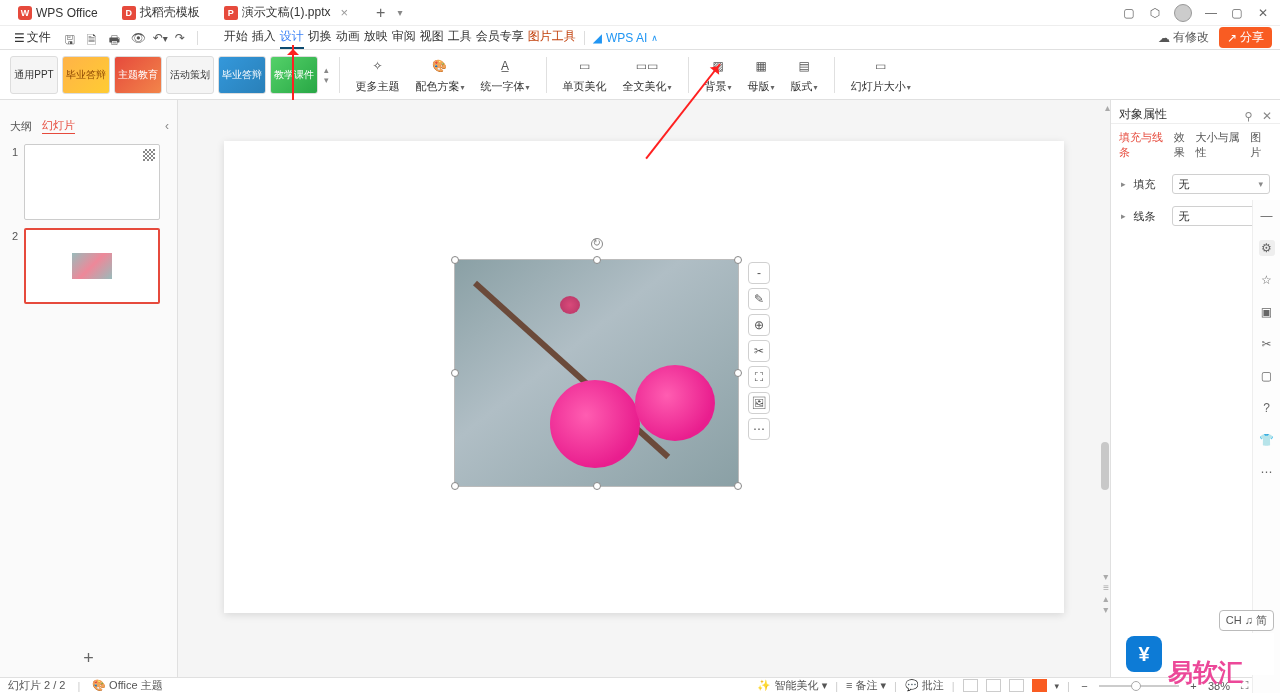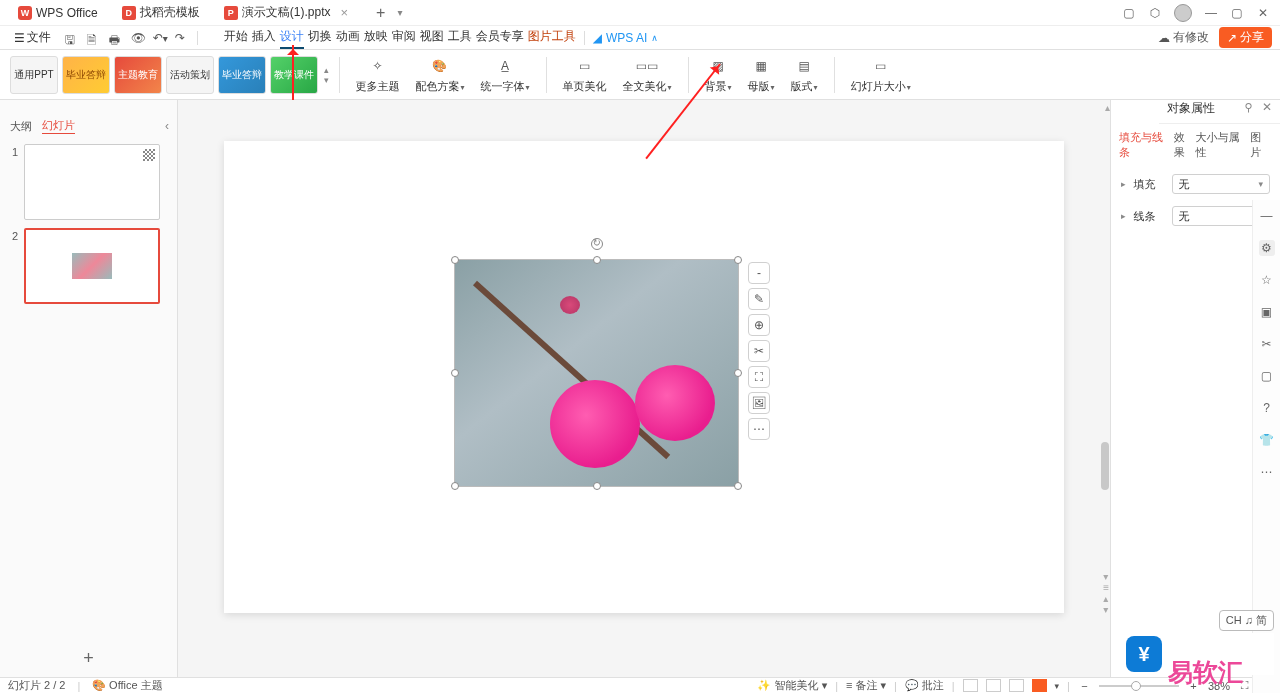--- a/index.html
+++ b/index.html
@@ -94,21 +94,21 @@
   
   .arrow-anno1 { position: absolute; left: 292px; top: 45px; width: 2px; height: 55px; background: #ff2020; z-index: 5;}
   .arrow-anno1::before { content:""; position:absolute; left:-5px; top:-2px; border:6px solid transparent; border-bottom-color:#ff2020; }
   .arrow-anno2 { position: absolute; left: 600px; top: 63px; width: 120px; height: 2px; background: #ff2020; transform: rotate(-52deg); transform-origin:right center; z-index:5;}
   .arrow-anno2::before { content:""; position:absolute; right:-3px; top:-5px; border:6px solid transparent; border-left-color:#ff2020; transform: rotate(0deg); }
   
   .notes-area { position: absolute; left: 0; right: 0; bottom: 0; height: 28px; border-top: 1px solid #e0e0e0; background: #fff; padding: 6px 14px; color: #999; font-size: 12px; }
   
   
   .right-panel { width: 170px; border-left: 1px solid #e0e0e0; background: #fff; }
-  .right-header { height: 24px; display: flex; align-items: flex-start; justify-content: space-between; padding: 0 8px; border-bottom: 1px solid #eee; margin-left: 48px; }
+  .right-header { height: 24px; display: flex; align-items: flex-end; justify-content: space-between; padding: 0 8px; border-bottom: 1px solid #eee; }
   .right-tabs { display: flex; padding: 6px 8px; font-size: 11px; }
   .right-tab { cursor: pointer; color: #555; }
   .right-tab.active { color: #e64a3c; }
   .right-section { padding: 8px 10px; }
   .right-row { display: flex; align-items: center; gap: 8px; margin-bottom: 12px; }
   .right-label { font-size: 11px; color: #333; width: 30px; }
   .right-select { flex: 1; border: 1px solid #d0d0d0; height: 20px; border-radius: 3px; display: flex; align-items: center; justify-content: space-between; padding: 0 6px; font-size: 11px; background: #fff; cursor: pointer; }
   
   .right-sidebar { position: absolute; right: 0; top: 100px; width: 28px; display: flex; flex-direction: column; gap: 16px; align-items: center; padding-top: 8px; border-left: 1px solid #eee; background: #fdfdfd; height: 560px; }
   .side-icon { width: 16px; height: 16px; color: #666; cursor: pointer; display:flex;align-items:center;justify-content:center; }

